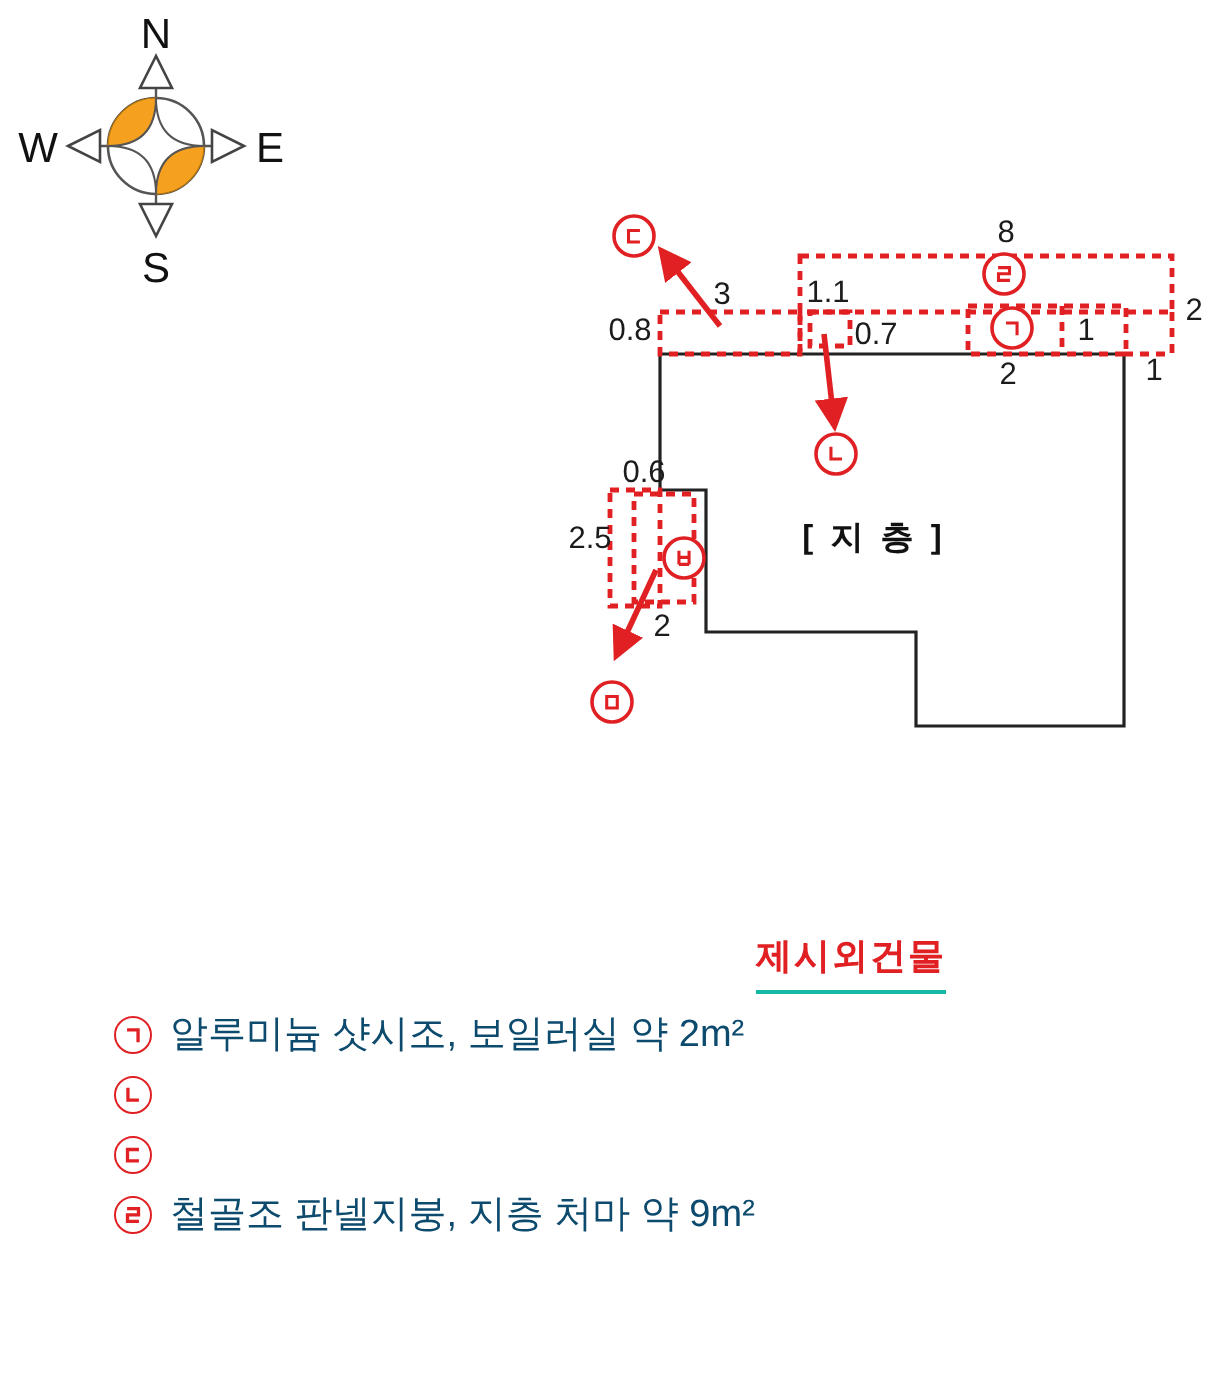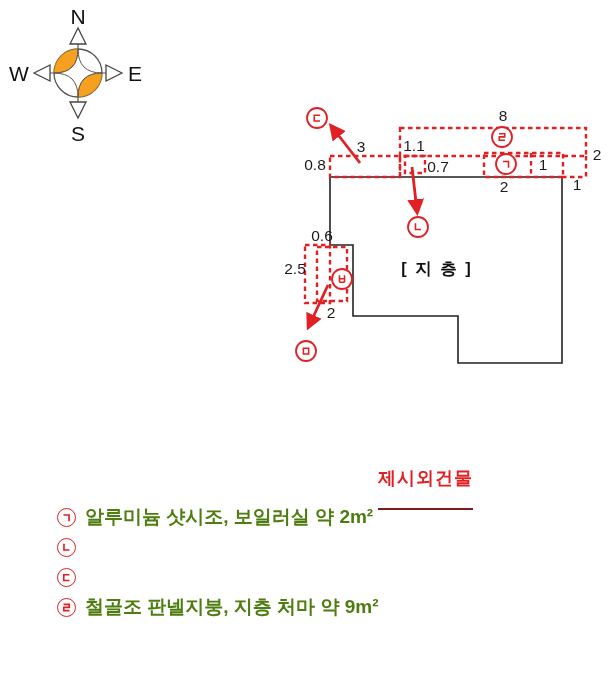--- a/index.html
+++ b/index.html
@@ -1,27 +1,27 @@
 <!DOCTYPE html>
 <html><head>
 <meta charset="utf-8">
 <style>
   html,body{margin:0;padding:0;background:#ffffff;}
   .page{position:relative;width:611px;height:700px;background:#fff;overflow:hidden;
         font-family:"Liberation Sans","DejaVu Sans",sans-serif;}
   .abs{position:absolute;}
   
   .legend-title{position:absolute;left:378px;top:466px;color:#e02023;font-size:18px;
-        font-weight:700;border-bottom:2px solid #7f1d1d;padding-bottom:18px;letter-spacing:1px;}
+        font-weight:700;border-bottom:2px solid #14b8a6;padding-bottom:5px;letter-spacing:1px;}
   .legend-items{position:absolute;left:57px;top:502px;}
   .legend-item{display:flex;align-items:center;height:30px;}
   .bullet{width:19px;height:19px;border:1.8px solid #e02023;border-radius:50%;
         display:inline-flex;align-items:center;justify-content:center;flex:0 0 auto;
         box-sizing:border-box;margin-right:9px;background:#fff;}
-  .legend-text{color:#4d7c0f;font-size:19px;font-weight:700;white-space:nowrap;}
+  .legend-text{color:#0c4a6e;font-size:19px;font-weight:400;white-space:nowrap;}
   svg text{font-family:"Liberation Sans","DejaVu Sans",sans-serif;}
 </style>
 </head>
 <body>
 
 <div class="page">
 
   <svg class="abs" style="left:0;top:0" width="170" height="150" viewBox="0 0 170 150">
     <line x1="78" y1="32" x2="78" y2="114" stroke="#555" stroke-width="1.2"></line>
     <line x1="37" y1="73" x2="119" y2="73" stroke="#555" stroke-width="1.2"></line>

